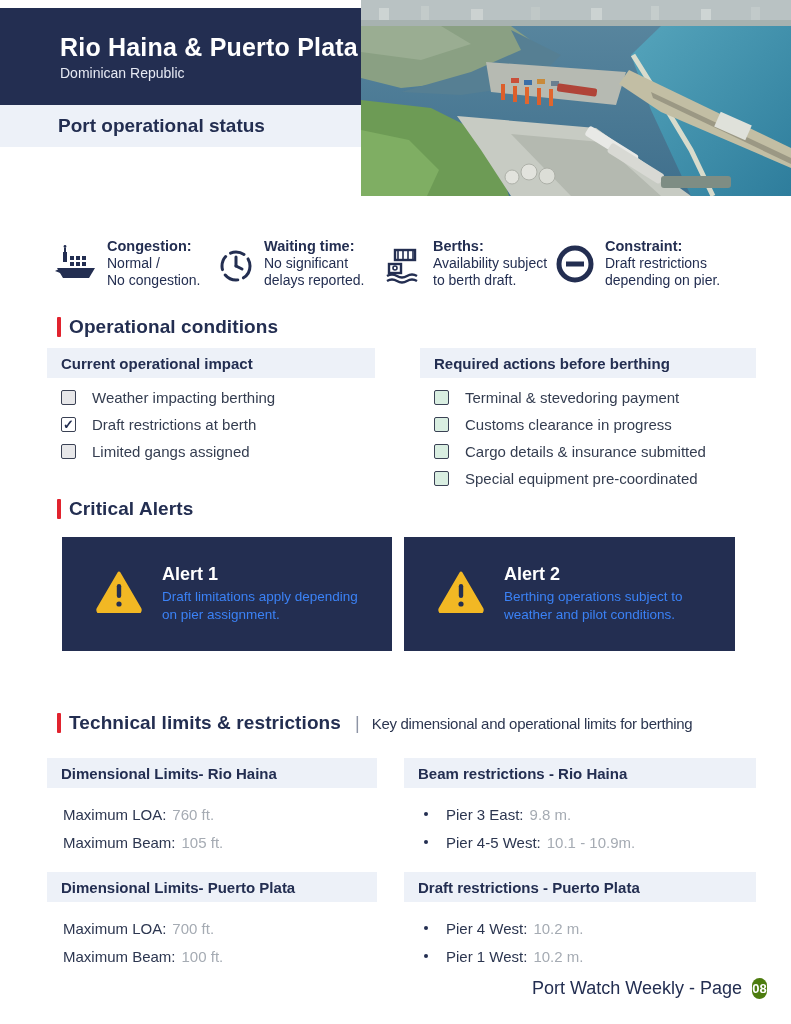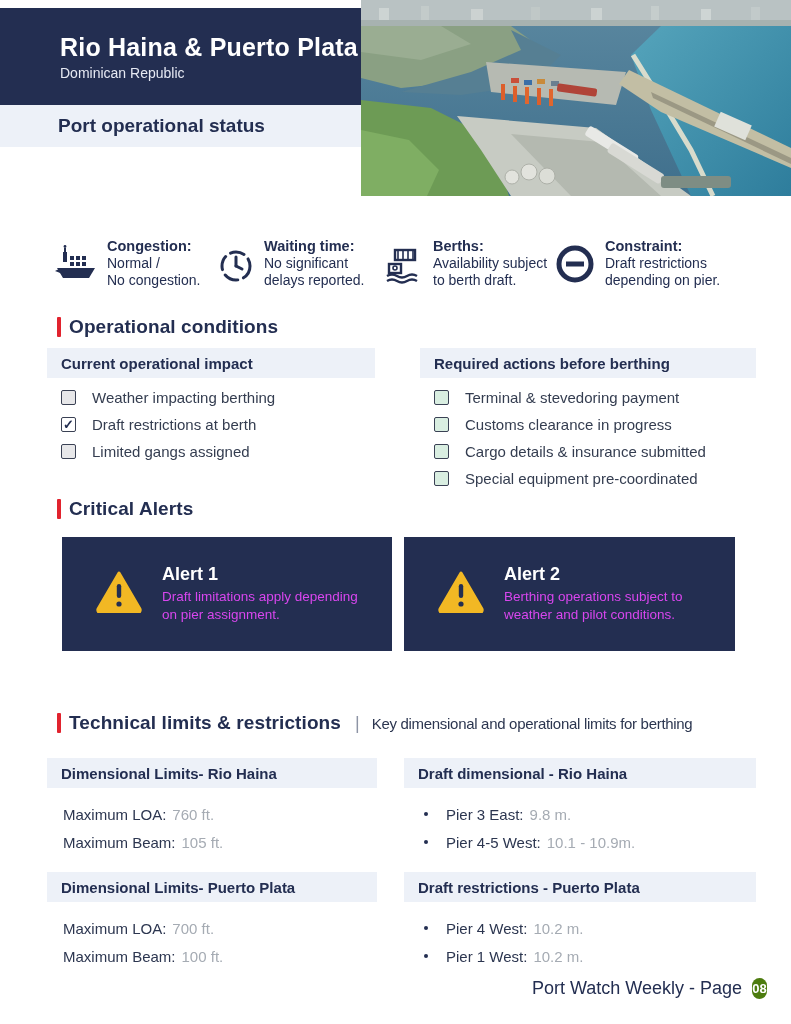--- a/index.html
+++ b/index.html
@@ -84,21 +84,21 @@
   
   .alert-box {
     position: absolute; top: 537px; height: 114px; background: #232e51;
     display: flex; align-items: center;
   }
   .alert-box.a0 { left: 62px; width: 330px; }
   .alert-box.a1 { left: 404px; width: 331px; }
   .warn-wrap { margin-left: 34px; margin-right: 20px; flex: 0 0 auto; }
   .alert-text { padding-right: 16px; }
   .alert-title { color: #ffffff; font-size: 18px; font-weight: 700; margin-bottom: 3px; }
-  .alert-body { color: #d946ef; font-size: 13.5px; line-height: 1.3; max-width: 232px; }
+  .alert-body { color: #3b82f6; font-size: 13.5px; line-height: 1.3; max-width: 232px; }
 
   
   .tech-col { position: absolute; }
   .tech-rows { padding-top: 6px; }
   .tech-row { display: flex; align-items: center; height: 28px; padding-left: 16px; font-size: 15px; }
   .tech-row .dot {
     width: 4px; height: 4px; border-radius: 50%; background: #232e51;
     margin-right: 18px; margin-left: 4px; flex: 0 0 auto;
   }
   .tech-label { color: #2c3650; font-weight: 500; margin-right: 6px; white-space: nowrap; }
@@ -368,21 +368,21 @@
         <span class="tech-value">760 ft.</span>
       </div>
       <div class="tech-row">
         <span class="tech-label">Maximum Beam:</span>
         <span class="tech-value">105 ft.</span>
       </div>
     </div>
   </div>
 
   <div class="tech-col" style="left:404px; top:758px; width:352px;">
-    <div class="band-header">Draft dimensional - Rio Haina</div>
+    <div class="band-header">Beam restrictions - Rio Haina</div>
     <div class="tech-rows">
       <div class="tech-row">
         <span class="dot"></span>
         <span class="tech-label">Pier 3 East:</span>
         <span class="tech-value">9.8 m.</span>
       </div>
       <div class="tech-row">
         <span class="dot"></span>
         <span class="tech-label">Pier 4-5 West:</span>
         <span class="tech-value">10.1 - 10.9m.</span>

